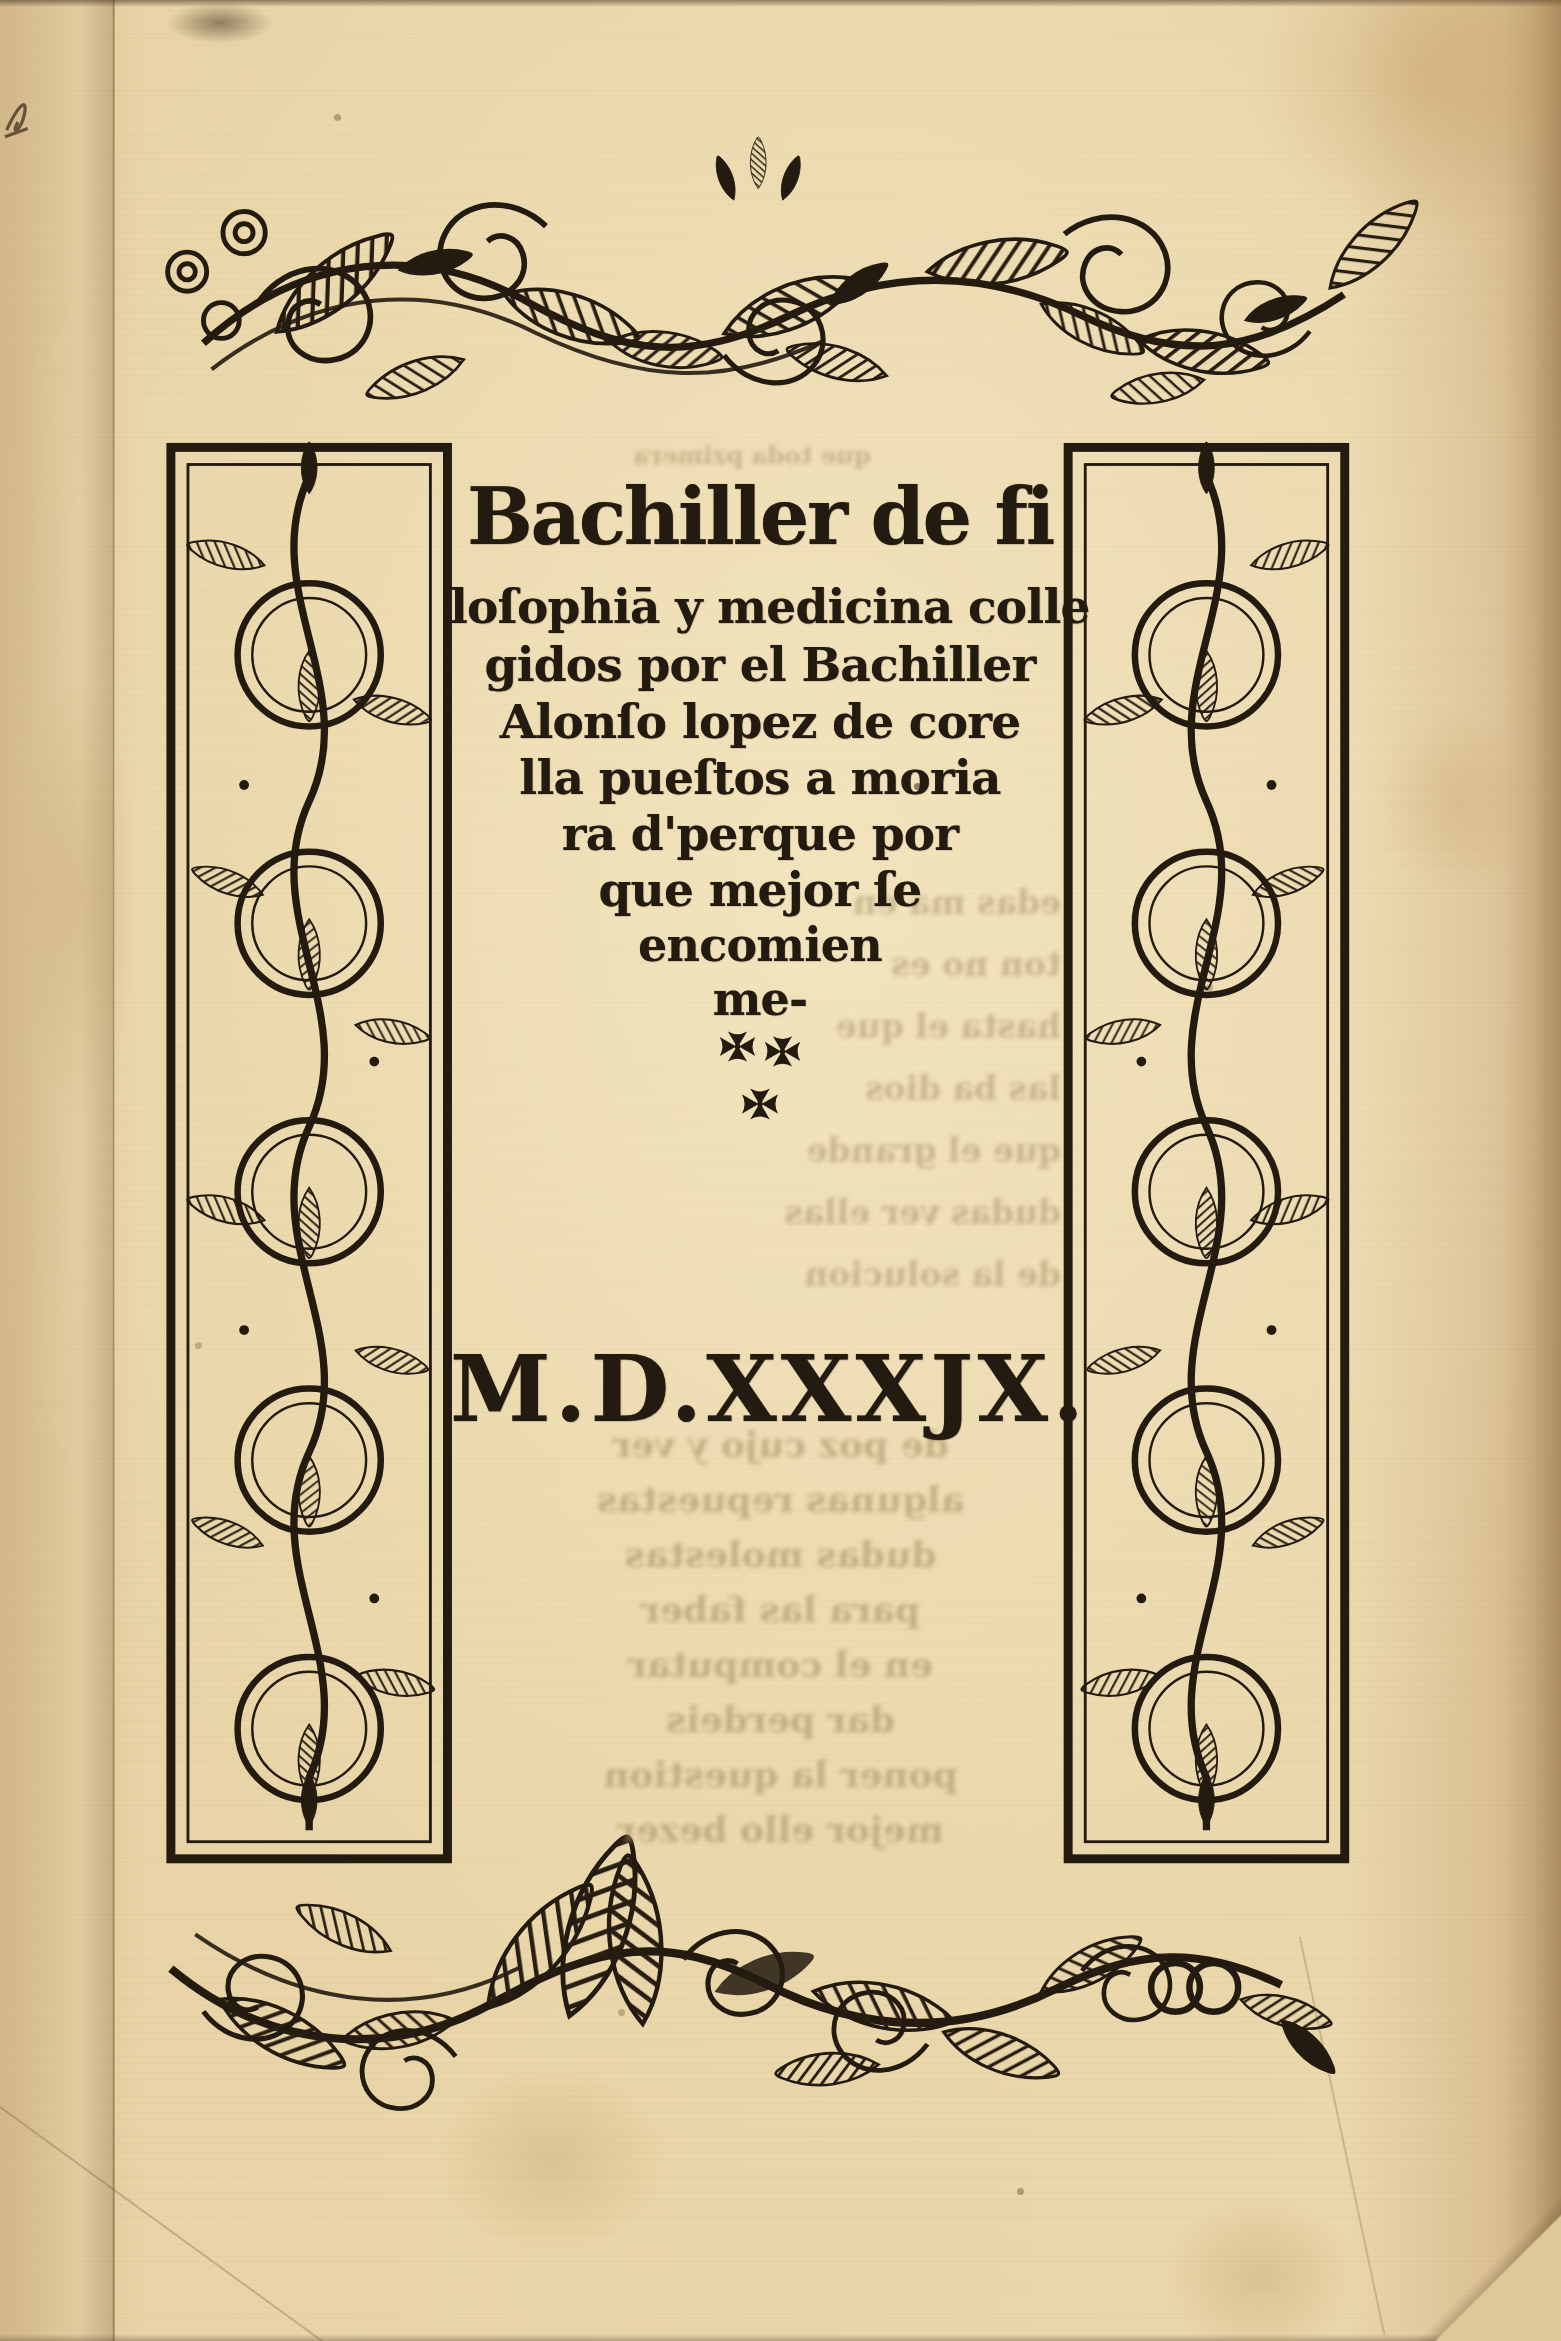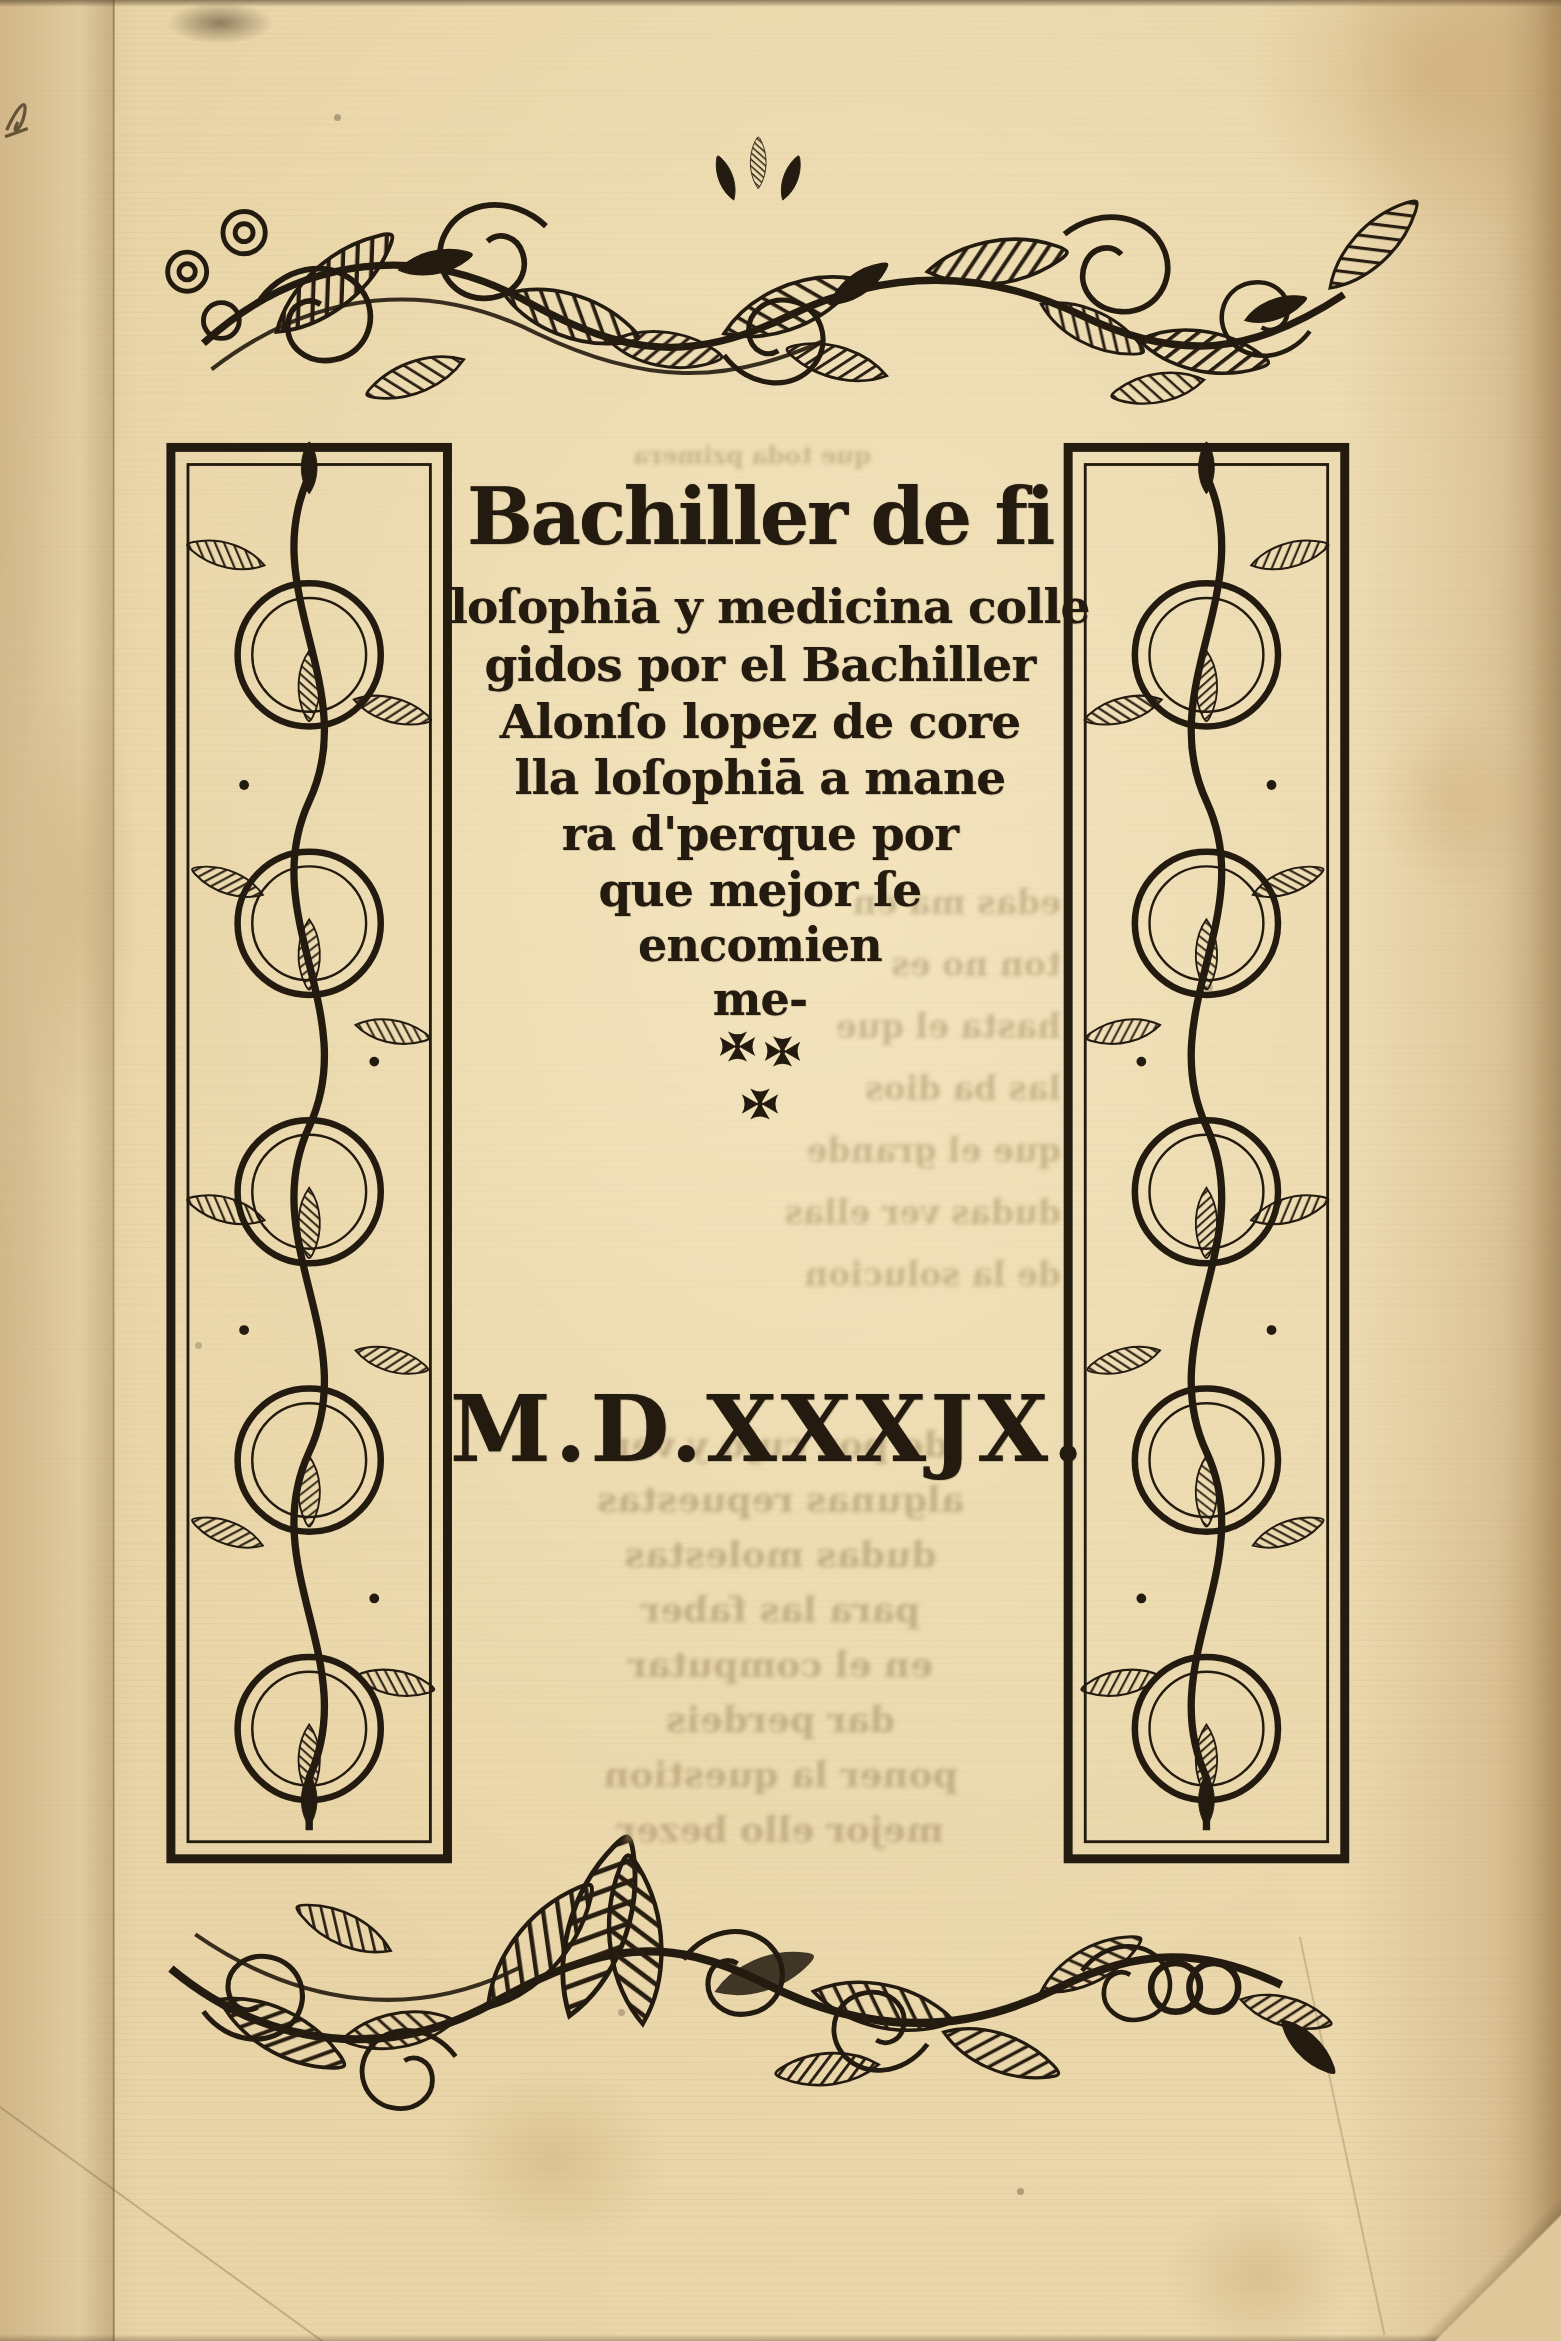--- a/index.html
+++ b/index.html
@@ -40,21 +40,21 @@
   .t1{font-size:78px;line-height:122px;letter-spacing:-2.4px;white-space:nowrap;}
   .t-a{font-size:47px;line-height:58px;letter-spacing:-0.8px;white-space:nowrap;}
   .t-b{font-size:47px;line-height:56px;letter-spacing:-0.8px;white-space:nowrap;}
   .t-c{font-size:46px;line-height:54px;letter-spacing:-0.8px;white-space:nowrap;text-align:center;}
   .t-moria{font-size:44px;line-height:54px;white-space:nowrap;}
   .xc{display:inline-block;vertical-align:-6.5px;}
   .xc svg{display:block;}
   .cross-row{line-height:52px;}
   .date-line{left:450px;top:1336px;width:626px;text-align:center;font-weight:bold;
     font-size:91px;letter-spacing:4.1px;white-space:nowrap;
-    text-shadow:0 0 0.8px rgba(46,30,12,.6), 0.8px 0.8px 0 rgba(46,30,12,.14);margin-top:40px;}
+    text-shadow:0 0 0.8px rgba(46,30,12,.6), 0.8px 0.8px 0 rgba(46,30,12,.14);}
   
   .ghost{color:#a08a60;font-weight:bold;transform:scaleX(-1);filter:blur(2px);}
   .ghost-a{left:561px;top:441px;width:382px;font-size:24.4px;opacity:.5;text-align:center;white-space:nowrap;}
   .ghost-mid{left:805px;top:872px;width:256px;font-size:33px;line-height:62px;opacity:.5;text-align:left;white-space:nowrap;}
   .ghost-low{left:500px;top:1417px;width:561px;font-size:36px;line-height:55px;opacity:.55;text-align:center;white-space:nowrap;}
 </style>
 </head>
 <body>
 
 <div class="page">
@@ -225,21 +225,21 @@
     <div>dar perdeis</div>
     <div>poner la question</div>
     <div>mejor ello bezer</div>
   </div>
 
   <div class="abs title-block">
     <div class="t1">Bachiller de fi</div>
     <div class="t-a">loſophiā y medicina colle</div>
     <div class="t-a">gidos por el Bachiller</div>
     <div class="t-b">Alonſo lopez de core</div>
-    <div class="t-b">lla loſophiā a mane</div>
+    <div class="t-b">lla pueſtos a moria</div>
     <div class="t-b">ra d'perque por</div>
     <div class="t-b">que mejor ſe</div>
     <div class="t-c">encomien</div>
     <div class="t-c">me-</div>
     <div class="cross-row">
       <span class="xc"><svg width="41" height="41" viewBox="0 0 50 50">
             <use href="#cross"></use>
           </svg></span>
       <span class="xc" style="transform:translateY(4.9px)"><svg width="41" height="41" viewBox="0 0 50 50">
             <use href="#cross"></use>

